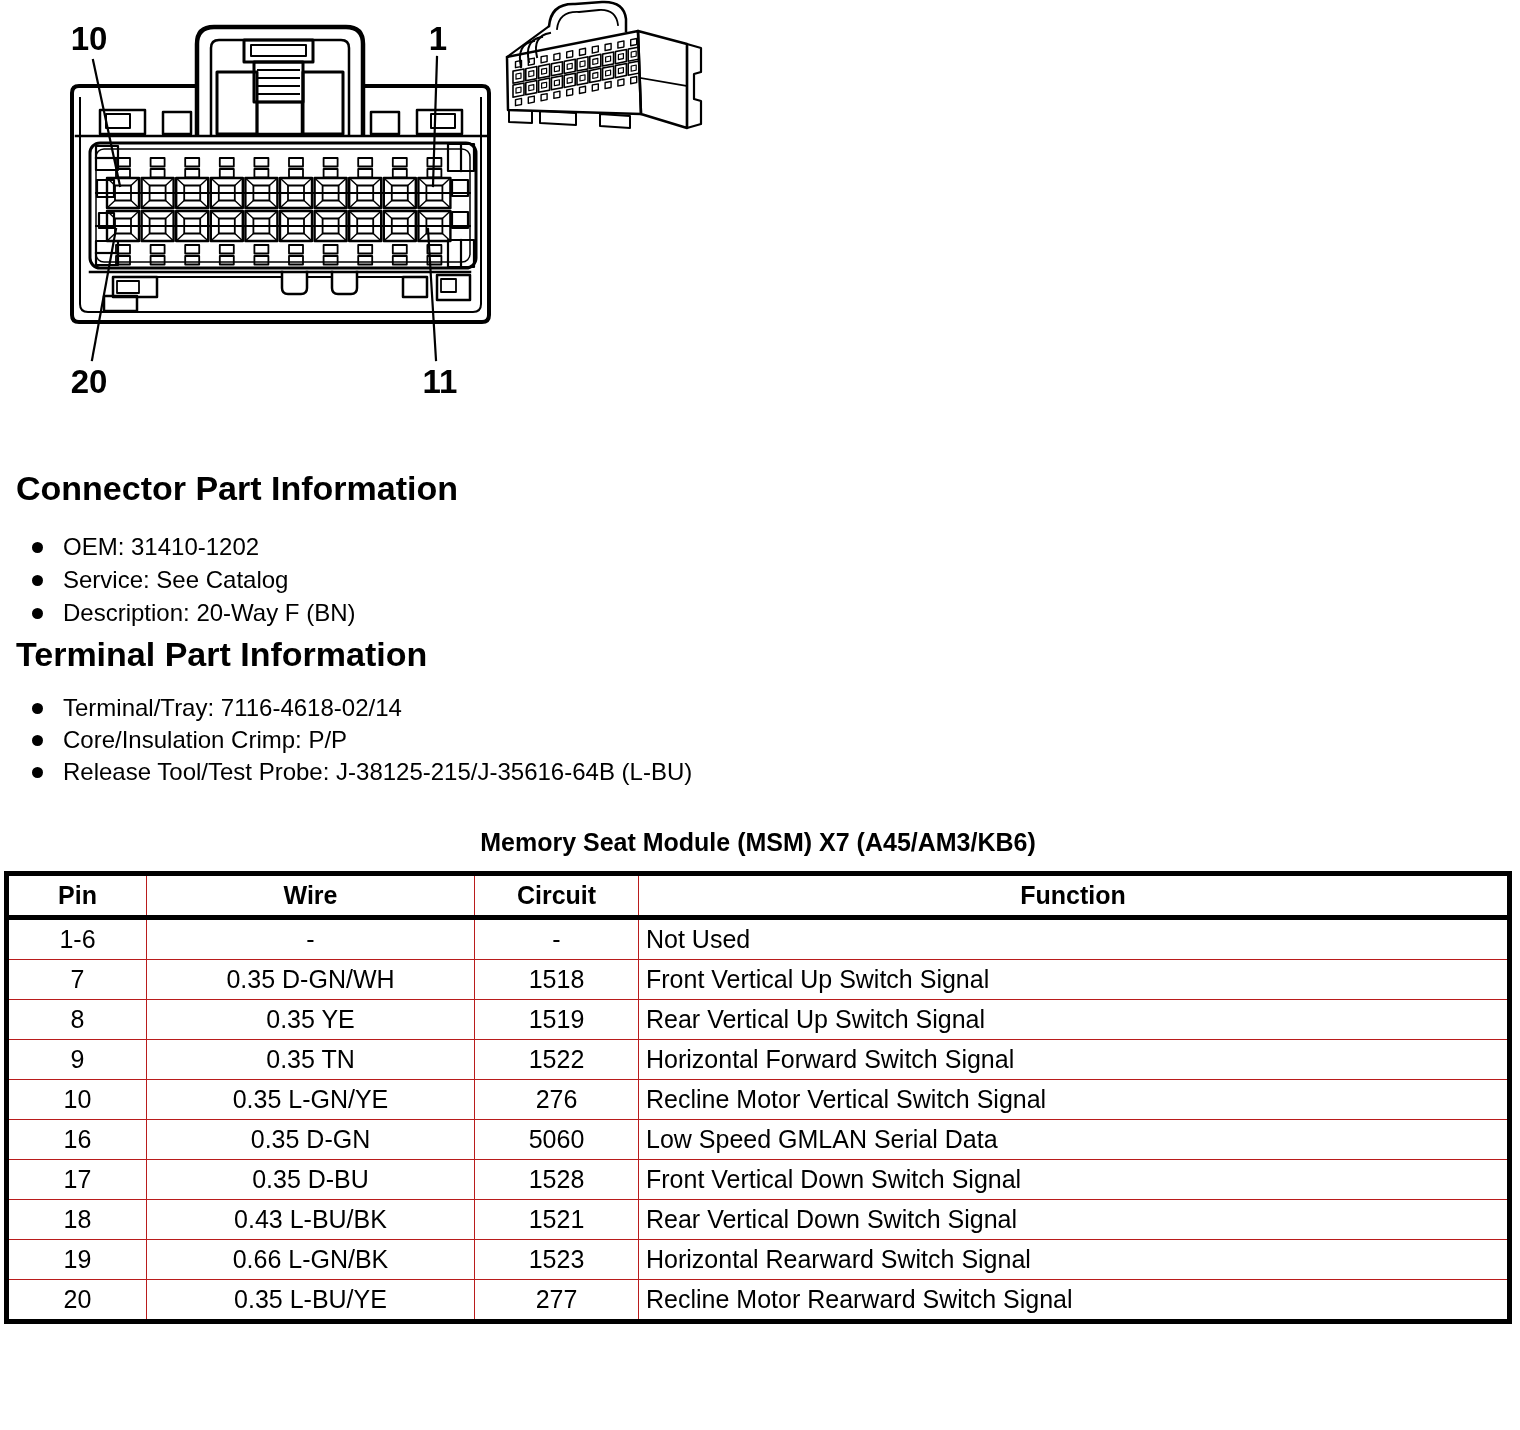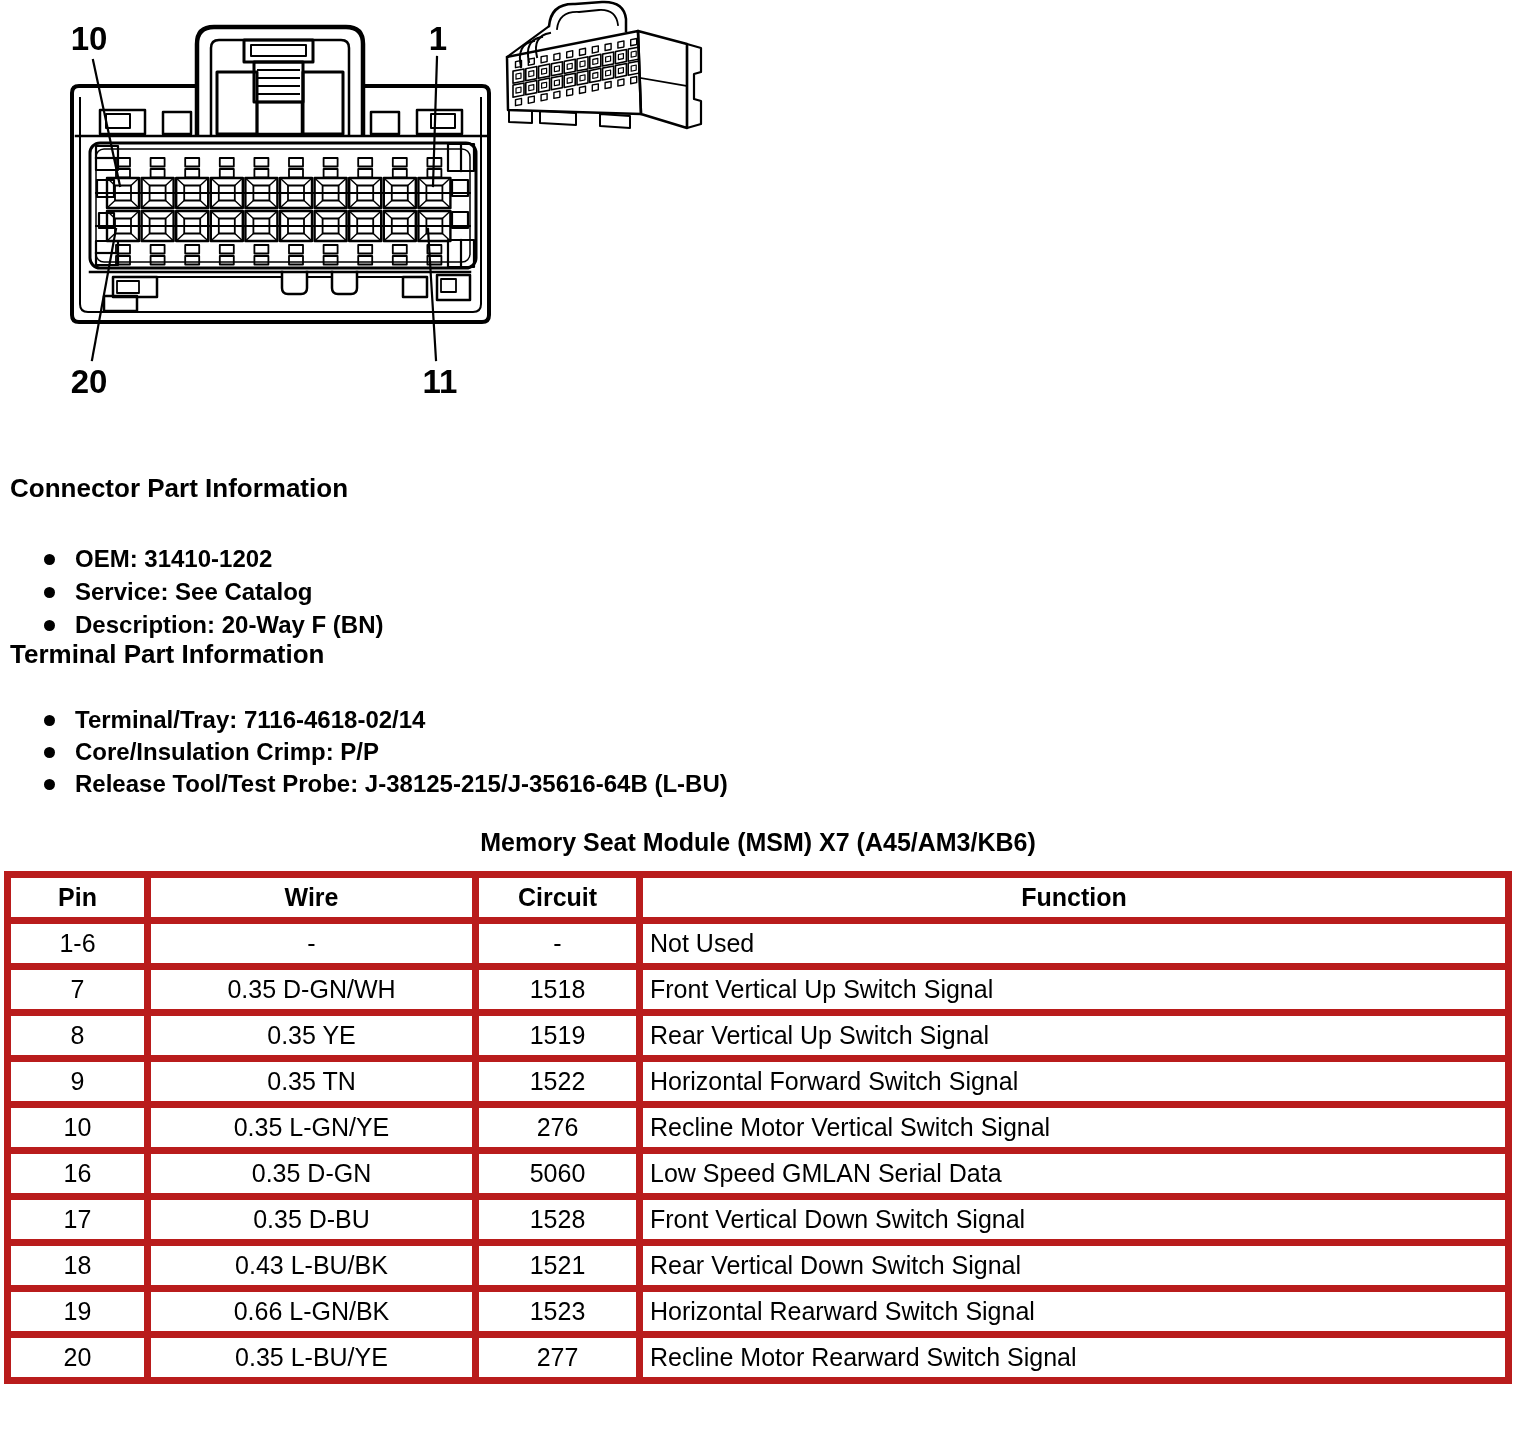--- a/index.html
+++ b/index.html
@@ -8,36 +8,36 @@
     font-family:"Liberation Sans", sans-serif; color:#000;
   }
 
   
   #diagram-svg { position:absolute; left:0; top:0; }
   .ln  { fill:none; stroke:#000; stroke-linejoin:round; stroke-linecap:square; }
   .pinlbl { font-family:"Liberation Sans", sans-serif; font-size:33px; font-weight:bold;
             fill:#000; text-anchor:middle; }
 
   
-  .section-heading { position:absolute; left:10px; font-size:26px; font-weight:bold; line-height:28px; white-space:nowrap; }
-  ul.bullets { position:absolute; left:30px; margin:12px; padding:0; list-style:none;font-weight:bold; }
+  .section-heading { position:absolute; left:16px; font-size:34px; font-weight:bold; line-height:28px; white-space:nowrap; }
+  ul.bullets { position:absolute; left:30px; margin:0; padding:0; list-style:none; }
   ul.bullets li { position:relative; padding-left:33px; font-size:24px; white-space:nowrap; }
   #connector-list li { line-height:33px; }
   #terminal-list  li { line-height:32px; }
   .dot { position:absolute; left:2px; top:50%; width:11px; height:11px; margin-top:-5px;
          border-radius:50%; background:#000; display:inline-block; }
 
   
   #table-title { position:absolute; left:4px; top:828px; width:1508px;
                  text-align:center; font-size:25px; font-weight:bold; }
   #pinout-table { position:absolute; left:4px; top:871px; width:1508px;
                   border-collapse:collapse; table-layout:fixed;
                   border:5px solid #000; }
   #pinout-table th, #pinout-table td {
-    border:7px solid #b91c1c; height:39px; padding:0;
+    border:1px solid #b91c1c; height:39px; padding:0;
     font-size:25px; text-align:center; overflow:hidden; white-space:nowrap;
   }
   #pinout-table thead th { font-weight:bold; border-bottom:5px solid #000; }
   #pinout-table td.fn { text-align:left; padding-left:7px;margin-top:44px; }
   col.c-pin     { width:140px; }
   col.c-wire    { width:328px; }
   col.c-circuit { width:164px; }
 </style>
 </head>
 <body>

